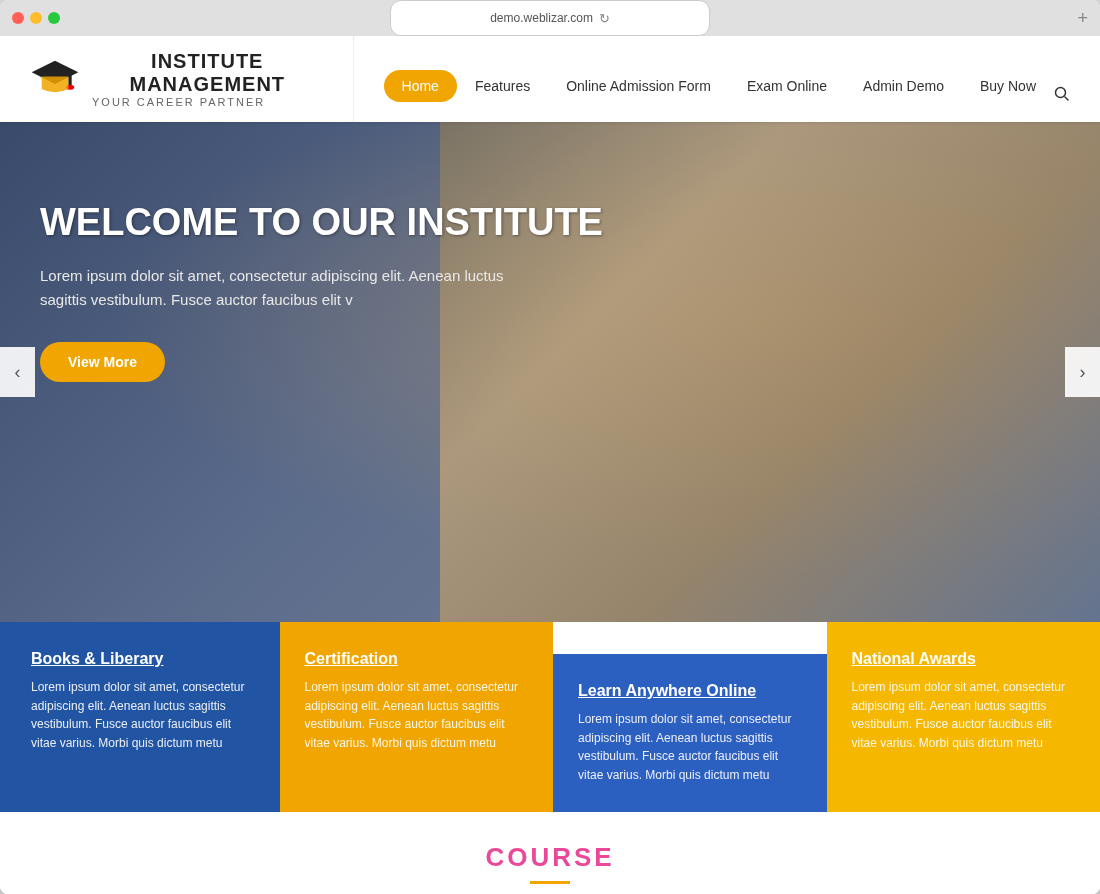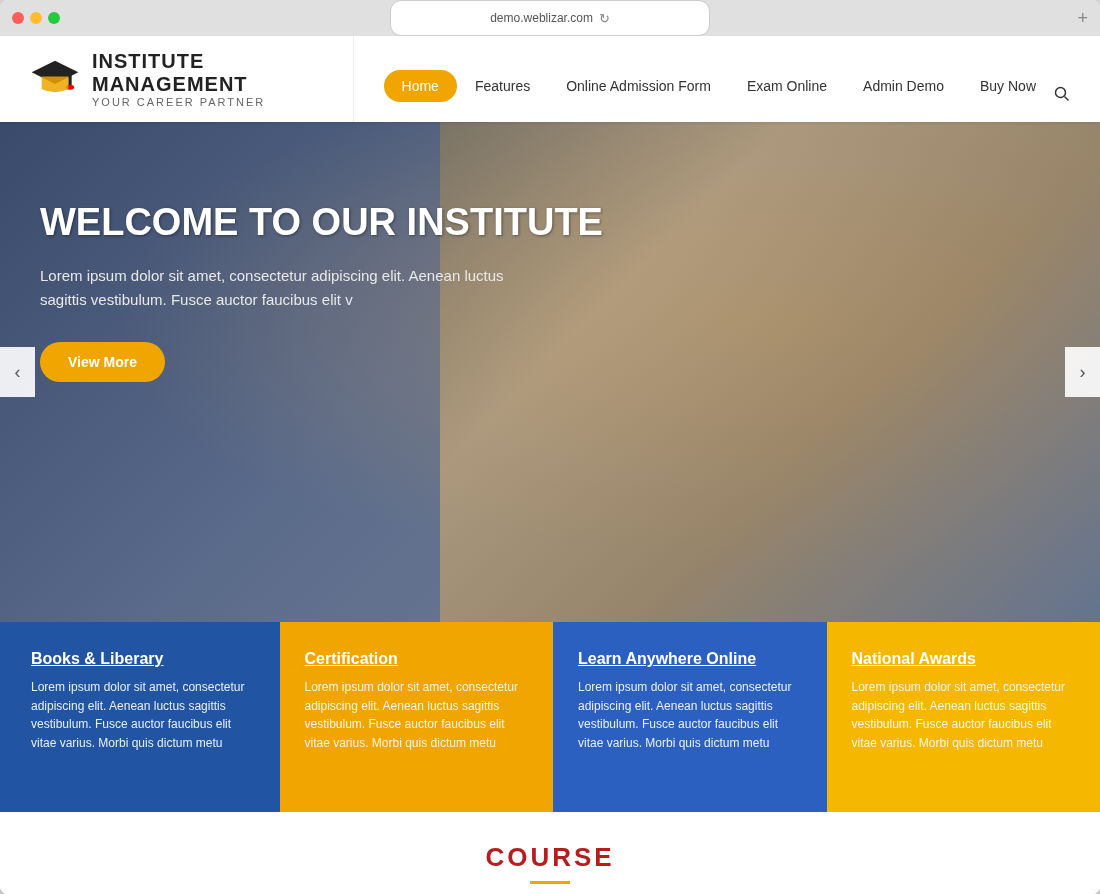--- a/index.html
+++ b/index.html
@@ -110,20 +110,21 @@
       flex-shrink: 0;
     }
 
     .logo-text { display: flex; flex-direction: column; }
     .logo-title {
       font-size: 20px;
       font-weight: 900;
       color: #222;
       letter-spacing: 1px;
       text-transform: uppercase;
+      text-align: center;
     }
     .logo-subtitle {
       font-size: 11px;
       color: #666;
       letter-spacing: 2px;
       text-transform: uppercase;
     }
 
     .nav-section {
       flex: 1;
@@ -250,21 +251,21 @@
     }
 
     .feature-card {
       flex: 1;
       padding: 28px 25px;
       color: #fff;
     }
 
     .feature-card:nth-child(1) { background: #2155a3; padding-left: 31px; }
     .feature-card:nth-child(2) { background: #f0a500; }
-    .feature-card:nth-child(3) { background: #2b5fc0; }
+    .feature-card:nth-child(3) { background: #2b5fc0; margin-top: 32px; }
     .feature-card:nth-child(4) { background: #f5b700; }
 
     .feature-card-title {
       font-size: 16px;
       font-weight: 700;
       margin-bottom: 10px;
       text-decoration: underline;
       cursor: pointer;
     }
 
@@ -277,21 +278,21 @@
     
     .course-section {
       background: #fff;
       padding: 30px 0 10px;
       text-align: center;
     }
 
     .course-title {
       font-size: 26px;
       font-weight: 900;
-      color: #b91c1c;
+      color: #ec4899;
       letter-spacing: 3px;
       text-transform: uppercase;
       position: relative;
       display: inline-block;
     }
 
     .course-title::after {
       content: '';
       display: block;
       width: 40px;

